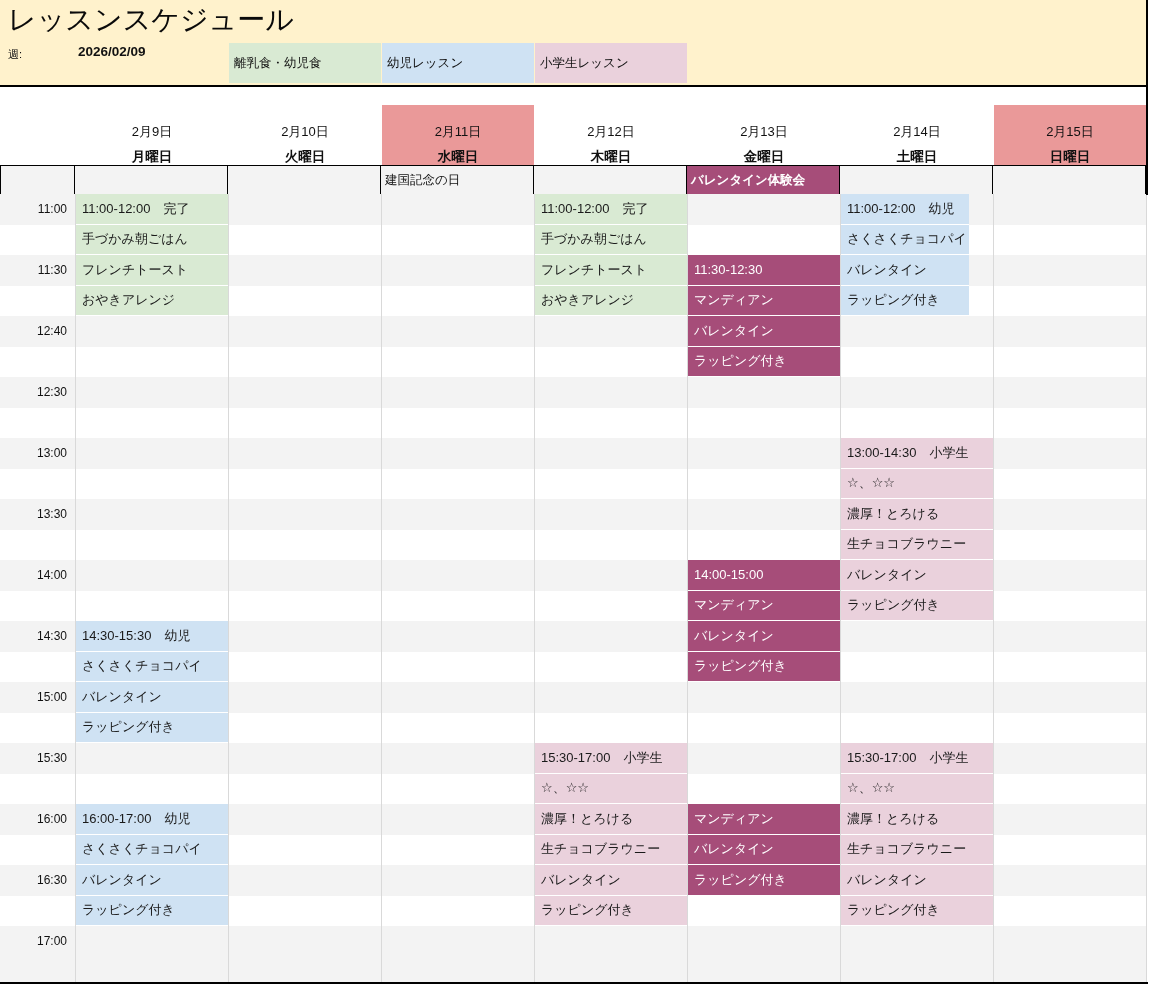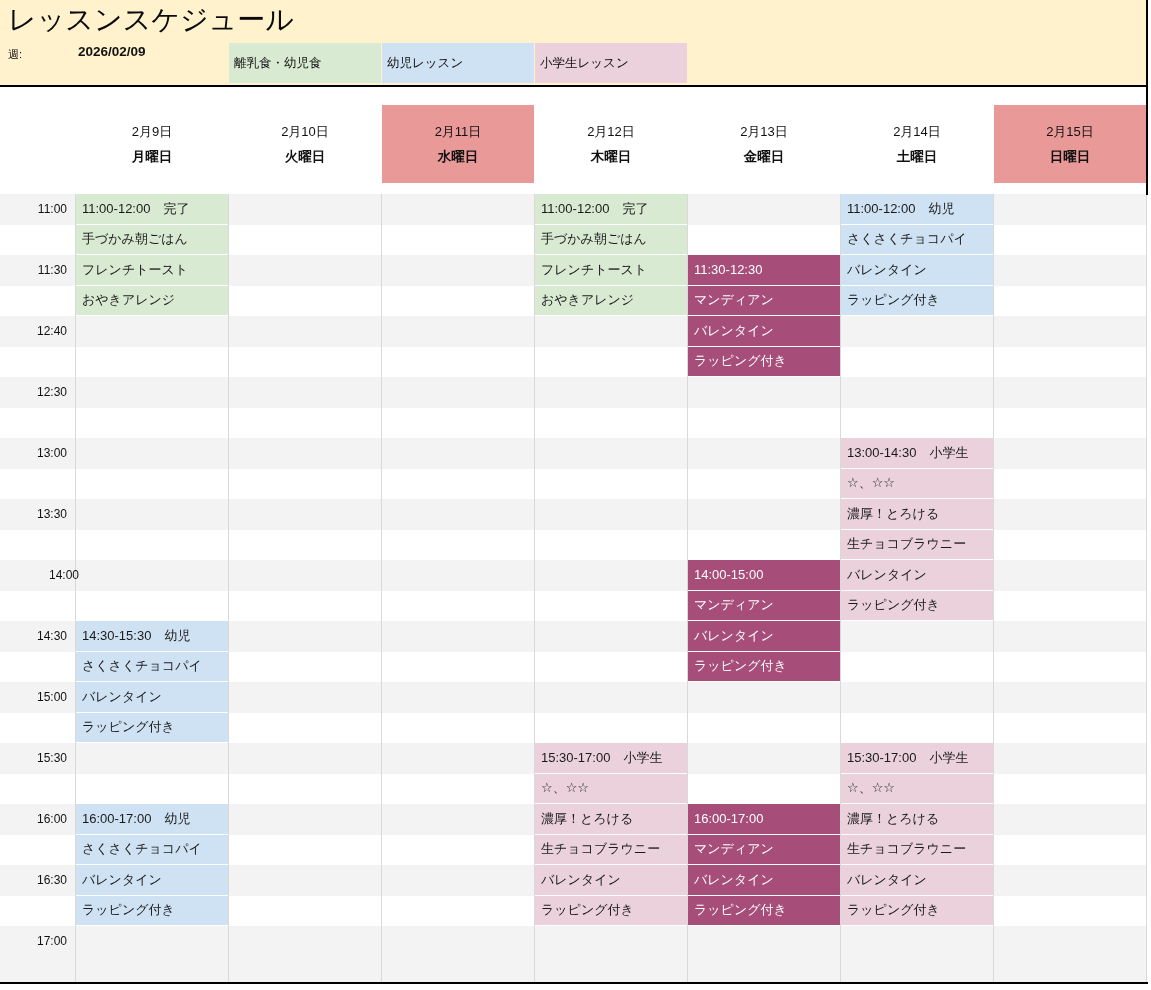--- a/index.html
+++ b/index.html
@@ -74,20 +74,30 @@
         <div class="weekday-line">金曜日</div>
       </div>
       <div class="date-cell" style="left: 841px; width: 152px;">
         <div class="date-line">2月14日</div>
         <div class="weekday-line">土曜日</div>
       </div>
       <div class="date-cell" style="left: 994px; width: 152px; background: rgb(234, 153, 153);">
         <div class="date-line">2月15日</div>
         <div class="weekday-line">日曜日</div>
       </div>
+    </div>
+  <div id="holiday">
+      <div class="hcell first" style="left: 0px; width: 75px; background: rgb(243, 243, 243);"></div>
+      <div class="hcell" style="left: 75px; width: 153px; background: rgb(243, 243, 243);"></div>
+      <div class="hcell" style="left: 228px; width: 153px; background: rgb(243, 243, 243);"></div>
+      <div class="hcell" style="left: 381px; width: 153px; background: rgb(243, 243, 243);">建国記念の日</div>
+      <div class="hcell" style="left: 534px; width: 153px; background: rgb(243, 243, 243);"></div>
+      <div class="hcell ev" style="left: 687px; width: 153px; background: rgb(166, 77, 121);">バレンタイン体験会</div>
+      <div class="hcell" style="left: 840px; width: 153px; background: rgb(243, 243, 243);"></div>
+      <div class="hcell" style="left: 993px; width: 153px; background: rgb(243, 243, 243);"></div>
     </div>
   <div id="grid">
       <div class="band" style="top: 0px; height: 30.5px; background: rgb(243, 243, 243);"></div>
       <div class="band" style="top: 30.5px; height: 30.5px; background: rgb(255, 255, 255);"></div>
       <div class="band" style="top: 61px; height: 30.5px; background: rgb(243, 243, 243);"></div>
       <div class="band" style="top: 91.5px; height: 30.5px; background: rgb(255, 255, 255);"></div>
       <div class="band" style="top: 122px; height: 30.5px; background: rgb(243, 243, 243);"></div>
       <div class="band" style="top: 152.5px; height: 30.5px; background: rgb(255, 255, 255);"></div>
       <div class="band" style="top: 183px; height: 30.5px; background: rgb(243, 243, 243);"></div>
       <div class="band" style="top: 213.5px; height: 30.5px; background: rgb(255, 255, 255);"></div>
@@ -116,40 +126,40 @@
       <div class="vline" style="left: 687px;"></div>
       <div class="vline" style="left: 840px;"></div>
       <div class="vline" style="left: 993px;"></div>
       <div class="vline" style="left: 1146px;"></div>
       <div class="tlabel" style="top: 0px; height: 30.5px;">11:00</div>
       <div class="tlabel" style="top: 61px; height: 30.5px;">11:30</div>
       <div class="tlabel" style="top: 122px; height: 30.5px;">12:40</div>
       <div class="tlabel" style="top: 183px; height: 30.5px;">12:30</div>
       <div class="tlabel" style="top: 244px; height: 30.5px;">13:00</div>
       <div class="tlabel" style="top: 305px; height: 30.5px;">13:30</div>
-      <div class="tlabel" style="top: 366px; height: 30.5px; padding-left: 12px;">14:00</div>
+      <div class="tlabel" style="top: 366px; height: 30.5px;">14:00</div>
       <div class="tlabel" style="top: 427px; height: 30.5px;">14:30</div>
       <div class="tlabel" style="top: 488px; height: 30.5px;">15:00</div>
       <div class="tlabel" style="top: 549px; height: 30.5px;">15:30</div>
       <div class="tlabel" style="top: 610px; height: 30.5px;">16:00</div>
       <div class="tlabel" style="top: 671px; height: 30.5px;">16:30</div>
       <div class="tlabel" style="top: 732px; height: 30.5px;">17:00</div>
       <div class="evblock" style="left: 76px; top: 0px; width: 152px;">
         <div class="evline" style="height: 30.5px; background: rgb(217, 234, 211); color: rgb(26, 26, 26);">11:00-12:00　完了</div>
         <div class="evline" style="height: 30.5px; background: rgb(217, 234, 211); color: rgb(26, 26, 26);">手づかみ朝ごはん</div>
         <div class="evline" style="height: 30.5px; background: rgb(217, 234, 211); color: rgb(26, 26, 26);">フレンチトースト</div>
         <div class="evline" style="height: 30.5px; background: rgb(217, 234, 211); color: rgb(26, 26, 26);">おやきアレンジ</div>
       </div>
       <div class="evblock" style="left: 535px; top: 0px; width: 152px;">
         <div class="evline" style="height: 30.5px; background: rgb(217, 234, 211); color: rgb(26, 26, 26);">11:00-12:00　完了</div>
         <div class="evline" style="height: 30.5px; background: rgb(217, 234, 211); color: rgb(26, 26, 26);">手づかみ朝ごはん</div>
         <div class="evline" style="height: 30.5px; background: rgb(217, 234, 211); color: rgb(26, 26, 26);">フレンチトースト</div>
         <div class="evline" style="height: 30.5px; background: rgb(217, 234, 211); color: rgb(26, 26, 26);">おやきアレンジ</div>
       </div>
-      <div class="evblock" style="left: 841px; top: 0px; width: 152px;">
+      <div class="evblock" style="left: 841px; top: 0px; width: 128px;">
         <div class="evline" style="height: 30.5px; background: rgb(207, 226, 243); color: rgb(26, 26, 26);">11:00-12:00　幼児</div>
         <div class="evline" style="height: 30.5px; background: rgb(207, 226, 243); color: rgb(26, 26, 26);">さくさくチョコパイ</div>
         <div class="evline" style="height: 30.5px; background: rgb(207, 226, 243); color: rgb(26, 26, 26);">バレンタイン</div>
         <div class="evline" style="height: 30.5px; background: rgb(207, 226, 243); color: rgb(26, 26, 26);">ラッピング付き</div>
       </div>
       <div class="evblock" style="left: 688px; top: 61px; width: 152px;">
         <div class="evline" style="height: 30.5px; background: rgb(166, 77, 121); color: rgb(255, 255, 255);">11:30-12:30</div>
         <div class="evline" style="height: 30.5px; background: rgb(166, 77, 121); color: rgb(255, 255, 255);">マンディアン</div>
         <div class="evline" style="height: 30.5px; background: rgb(166, 77, 121); color: rgb(255, 255, 255);">バレンタイン</div>
         <div class="evline" style="height: 30.5px; background: rgb(166, 77, 121); color: rgb(255, 255, 255);">ラッピング付き</div>
@@ -190,21 +200,20 @@
         <div class="evline" style="height: 30.5px; background: rgb(234, 209, 220); color: rgb(26, 26, 26);">バレンタイン</div>
         <div class="evline" style="height: 30.5px; background: rgb(234, 209, 220); color: rgb(26, 26, 26);">ラッピング付き</div>
       </div>
       <div class="evblock" style="left: 76px; top: 610px; width: 152px;">
         <div class="evline" style="height: 30.5px; background: rgb(207, 226, 243); color: rgb(26, 26, 26);">16:00-17:00　幼児</div>
         <div class="evline" style="height: 30.5px; background: rgb(207, 226, 243); color: rgb(26, 26, 26);">さくさくチョコパイ</div>
         <div class="evline" style="height: 30.5px; background: rgb(207, 226, 243); color: rgb(26, 26, 26);">バレンタイン</div>
         <div class="evline" style="height: 30.5px; background: rgb(207, 226, 243); color: rgb(26, 26, 26);">ラッピング付き</div>
       </div>
       <div class="evblock" style="left: 688px; top: 610px; width: 152px;">
-        <div class="evline" style="height: 30.5px; background: rgb(166, 77, 121); color: rgb(255, 255, 255);">16:00-17:00</div>
         <div class="evline" style="height: 30.5px; background: rgb(166, 77, 121); color: rgb(255, 255, 255);">マンディアン</div>
         <div class="evline" style="height: 30.5px; background: rgb(166, 77, 121); color: rgb(255, 255, 255);">バレンタイン</div>
         <div class="evline" style="height: 30.5px; background: rgb(166, 77, 121); color: rgb(255, 255, 255);">ラッピング付き</div>
       </div>
     </div>
 
   <div class="rightline"></div>
   <div class="bottomline"></div>
 </div>
 

